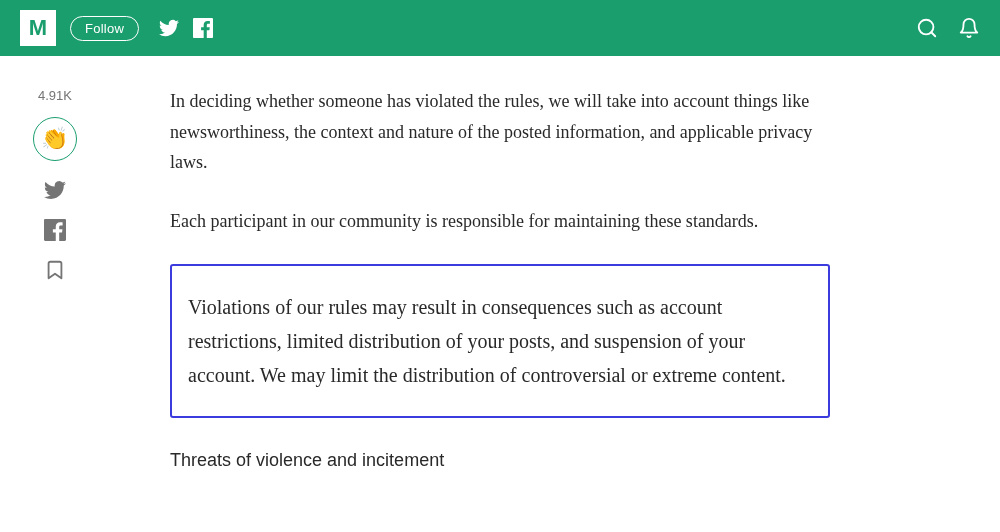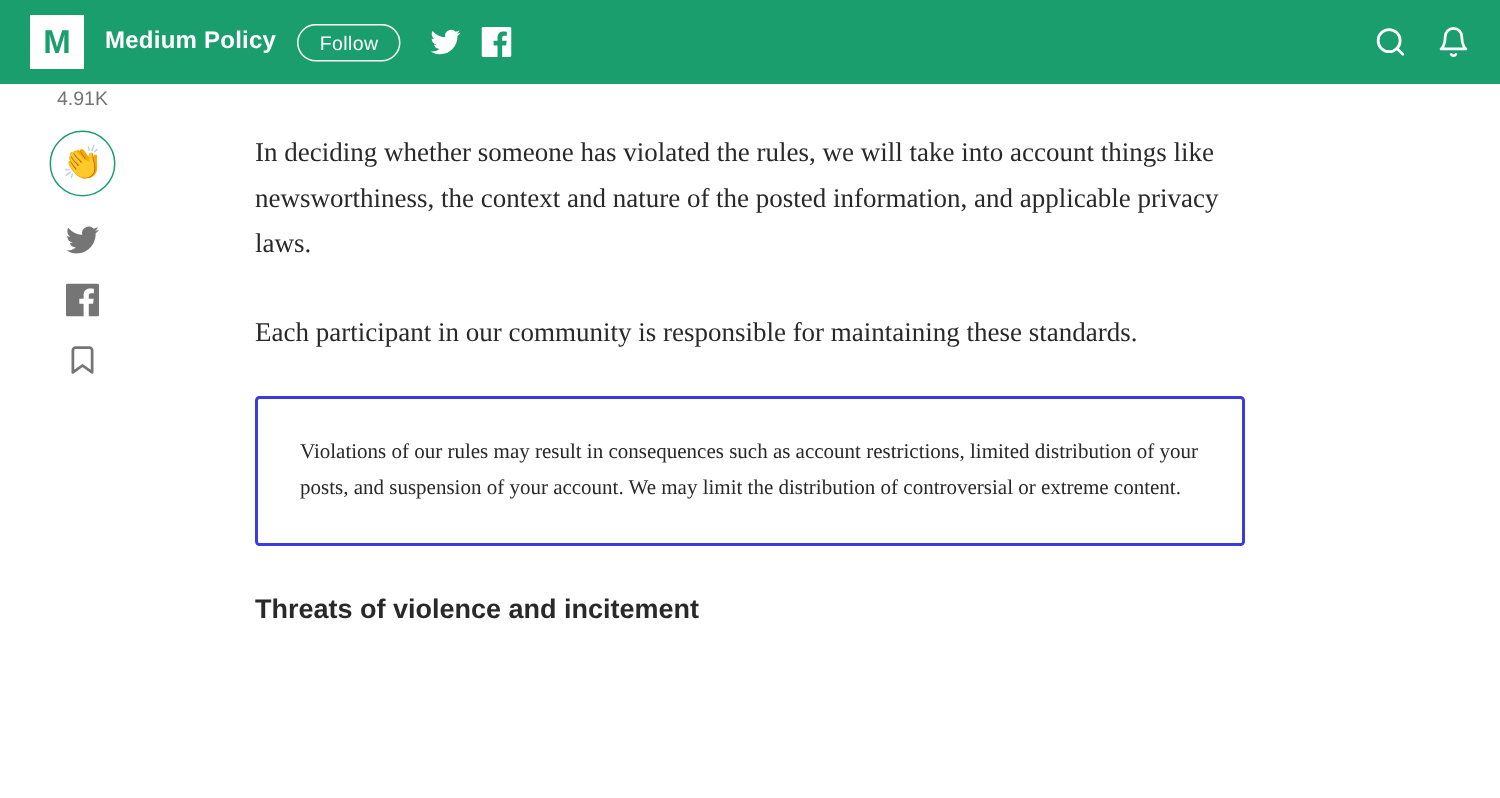--- a/index.html
+++ b/index.html
@@ -100,20 +100,21 @@
     .page-layout {
       display: flex;
       padding-top: 56px;
       max-width: 1000px;
       margin: 0 auto;
     }
 
     
     .sidebar {
       width: 110px;
+      padding-top: 30px;
       display: flex;
       flex-direction: column;
       align-items: center;
       gap: 18px;
       position: fixed;
       left: 0;
       top: 56px;
       bottom: 0;
     }
 
@@ -158,29 +159,29 @@
     .body-text {
       color: #292929;
       font-size: 18px;
       line-height: 1.7;
       margin-bottom: 28px;
     }
 
     .highlighted-box {
       border: 2.5px solid #3b3bde;
       border-radius: 3px;
-      padding: 24px 28px;
+      padding: 24px 16px;
       margin-bottom: 28px;
-      font-size: 14px;
+      font-size: 20px;
       line-height: 1.7;
       color: #292929;
     }
 
     .section-heading {
-      font-weight: 700;
+      font-weight: 400;
       font-size: 18px;
       font-family: Arial, sans-serif;
       margin-bottom: 6px;
       color: #292929;
     }
 
     
     .twitter-icon svg {
       width: 20px;
       height: 20px;
@@ -206,21 +207,20 @@
     }
   </style>
 </head>
 <body>
 
 <header class="header">
   <div class="header-left">
     <div class="medium-logo">
       <span>M</span>
     </div>
-    <span class="publication-name">Medium Policy</span>
     <button class="follow-button">Follow</button>
     <div class="header-social">
       <span class="header-social-icon twitter-icon">
         <svg viewBox="0 0 24 24" xmlns="http://www.w3.org/2000/svg">
           <path d="M23.954 4.569a10 10 0 01-2.825.775 4.958 4.958 0 002.163-2.723 9.99 9.99 0 01-3.127 1.195 4.92 4.92 0 00-8.384 4.482C7.691 8.094 4.066 6.13 1.64 3.161a4.822 4.822 0 00-.666 2.475c0 1.71.87 3.213 2.188 4.096a4.904 4.904 0 01-2.228-.616v.061a4.923 4.923 0 003.946 4.827 4.996 4.996 0 01-2.212.085 4.937 4.937 0 004.604 3.417 9.868 9.868 0 01-6.102 2.105c-.39 0-.779-.023-1.17-.067a13.995 13.995 0 007.557 2.209c9.054 0 13.999-7.496 13.999-13.986 0-.209 0-.42-.015-.63a9.936 9.936 0 002.46-2.548l-.047-.02z"></path>
         </svg>
       </span>
       <span class="header-social-icon facebook-icon">
         <svg viewBox="0 0 24 24" xmlns="http://www.w3.org/2000/svg">
           <path d="M22.676 0H1.324C.593 0 0 .593 0 1.324v21.352C0 23.408.593 24 1.324 24h11.494v-9.294H9.689v-3.621h3.129V8.41c0-3.099 1.894-4.785 4.659-4.785 1.325 0 2.464.097 2.796.141v3.24h-1.921c-1.5 0-1.792.721-1.792 1.771v2.311h3.584l-.465 3.63H16.56V24h6.115c.733 0 1.325-.592 1.325-1.324V1.324C24 .593 23.408 0 22.676 0"></path>

